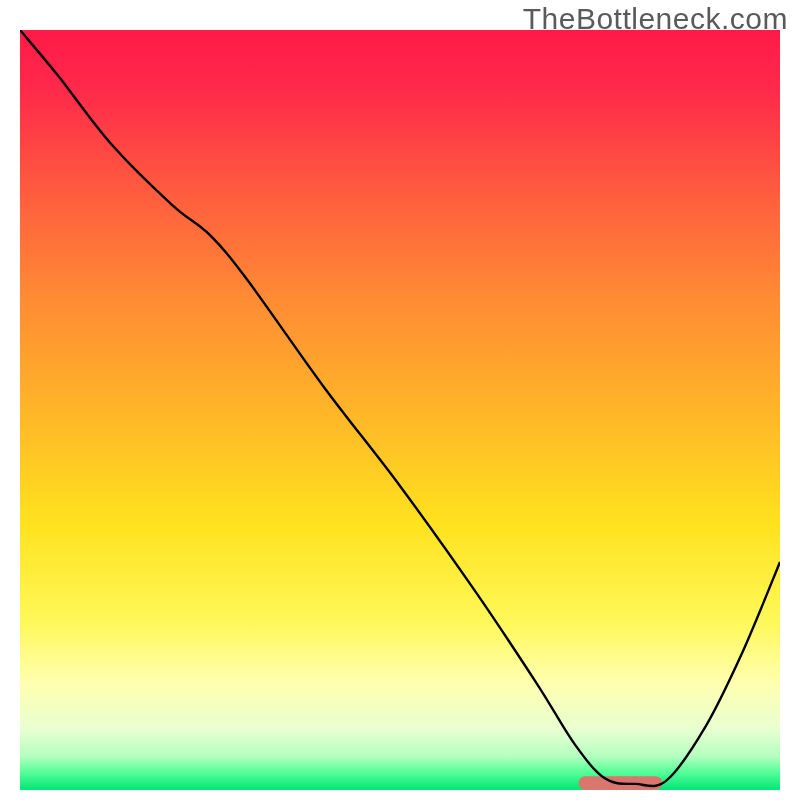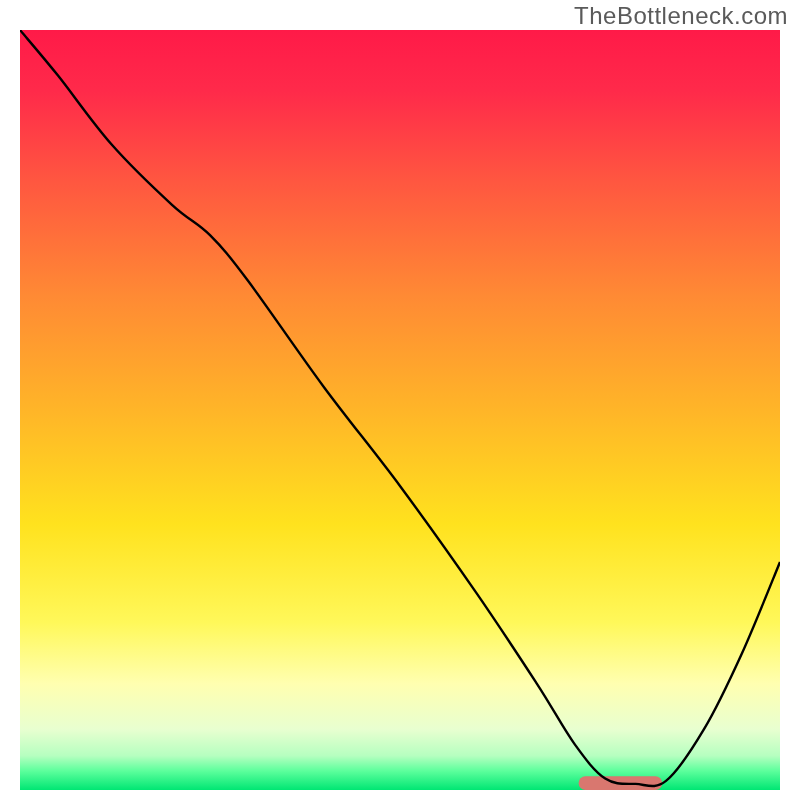--- a/index.html
+++ b/index.html
@@ -13,21 +13,21 @@
   }
   .chart-wrap {
     position: relative;
     width: 800px;
     height: 800px;
   }
   .watermark {
     position: absolute;
     top: 2px;
     right: 12px;
-    font-size: 24px;
+    font-size: 30px;
     font-weight: 400;
     color: #5a5a5a;
     letter-spacing: 0.5px;
   }
   .plot-area {
     position: absolute;
     left: 20px;
     top: 30px;
     width: 760px;
     height: 760px;

